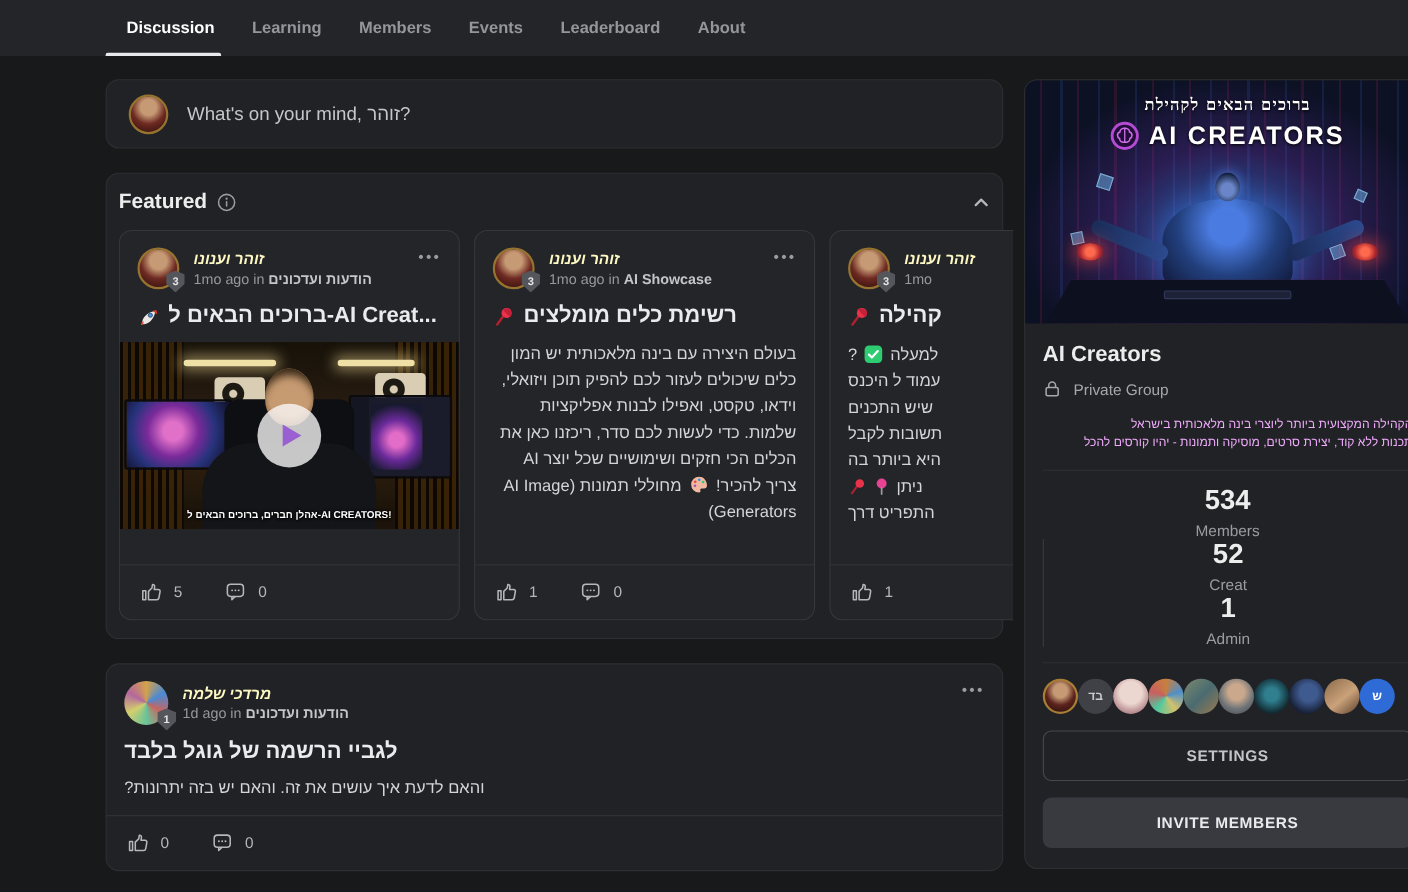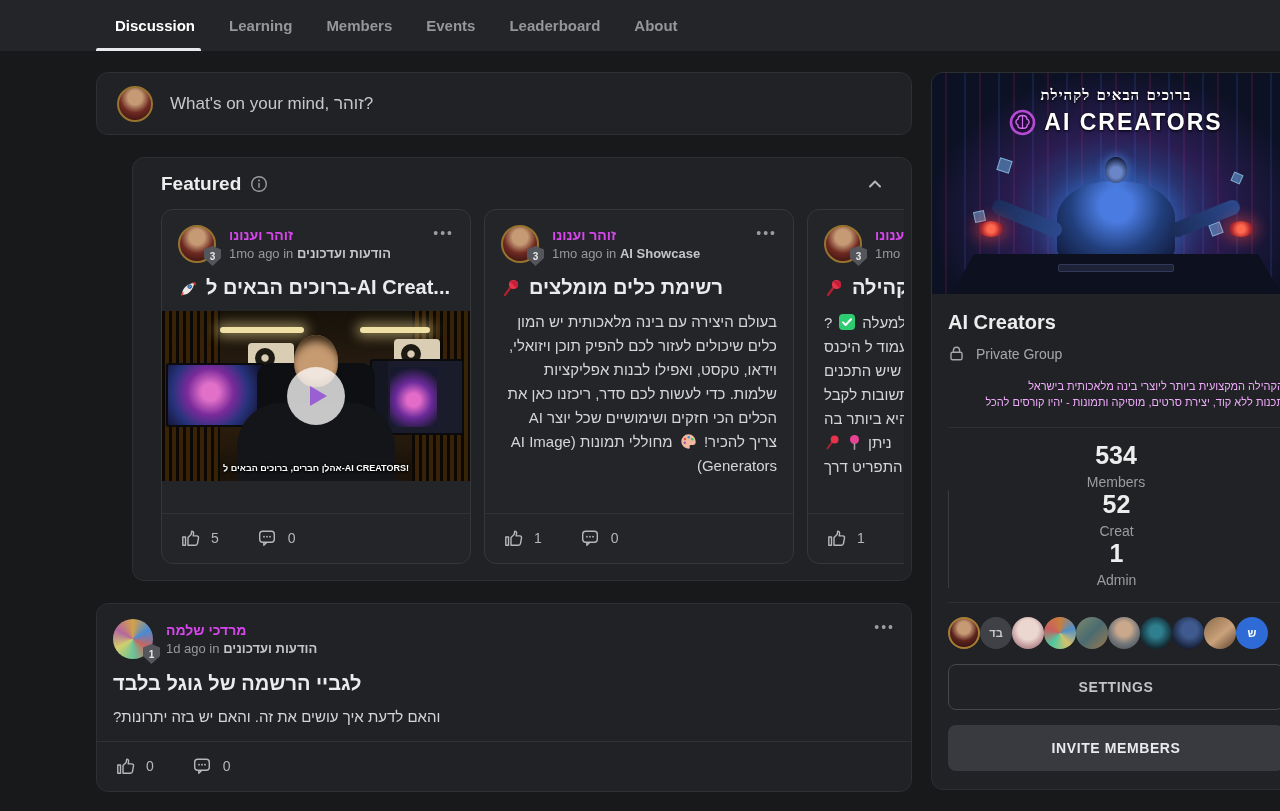--- a/index.html
+++ b/index.html
@@ -23,30 +23,30 @@
   .composer { height:63px; display:flex; align-items:center; padding:0 20px; gap:17px; cursor:text; }
   .composer-text { font-size:17px; color:#c6c7ca; }
   
   .avatar { border-radius:50%; flex:none; position:relative; }
   .av-zohar { background:radial-gradient(circle at 50% 30%,#c69a74 0 26%,#6e2a22 55%,#38120f 90%); border:2px solid #96742f; }
   .av-mordechai { background:conic-gradient(#d4a24a,#4a8ad4,#c9655f,#6ac49a,#d3cf6d,#b4679e,#d4a24a); }
   .badge { position:absolute; right:-7px; bottom:-5px; width:17px; height:20px;
     background:#55565c; clip-path:polygon(50% 0,100% 18%,100% 60%,50% 100%,0 60%,0 18%);
     display:flex; align-items:center; justify-content:center; font-size:10px; font-weight:700; color:#e6e7e9; }
   
-  .featured { margin-top:22px; padding:15px 28px 16px;margin-left:36px; }
+  .featured { margin-top:22px; padding:15px 11px 16px; }
   .featured-head { display:flex; align-items:center; gap:9px; }
   .featured-title { font-size:19px; font-weight:700; color:#eceded; }
   .icon-btn { display:flex; align-items:center; cursor:pointer; }
   .chev { margin-left:auto; }
   .cards { display:flex; gap:13px; margin-top:14px; overflow:hidden; margin-right:-21px; }
   .fcard { width:310px; flex:none; background:#242529; border:1px solid #36373b; border-radius:12px; padding:15px 16px 0; height:355px; display:flex; flex-direction:column; }
   .author-row { display:flex; gap:13px; align-items:center; }
   .author-col { min-width:0; }
-  .author-name { font-size:14px; font-weight:700; color:#d946ef; white-space:nowrap; }
+  .author-name { font-size:14px; font-weight:700; color:#fef9c3; white-space:nowrap;font-style:italic; }
   .meta { font-size:13px; color:#97989c; margin-top:3px; white-space:nowrap; }
   .meta b { color:#c4c5c9; }
   .dots { margin-left:auto; align-self:flex-start; color:#9b9ca0; font-size:14px; letter-spacing:2px; cursor:pointer; }
   .fcard-title { margin-top:13px; font-size:20px; font-weight:700; color:#eaebed; white-space:nowrap; overflow:hidden; display:flex; align-items:center; gap:8px; }
   .fbody { margin-top:11px; font-size:15px; line-height:24px; color:#d4d5d8; direction:rtl; text-align:right; }
   .ffoot { margin-top:auto; border-top:1px solid #323338; margin-left:-16px; margin-right:-16px; padding:14px 18px 15px; display:flex; align-items:center; }
   .count { font-size:14px; color:#b6b7ba; margin-left:11px; }
   .foot-gap { width:38px; }
   
   .frag { margin-top:11px; direction:ltr; text-align:left; }

